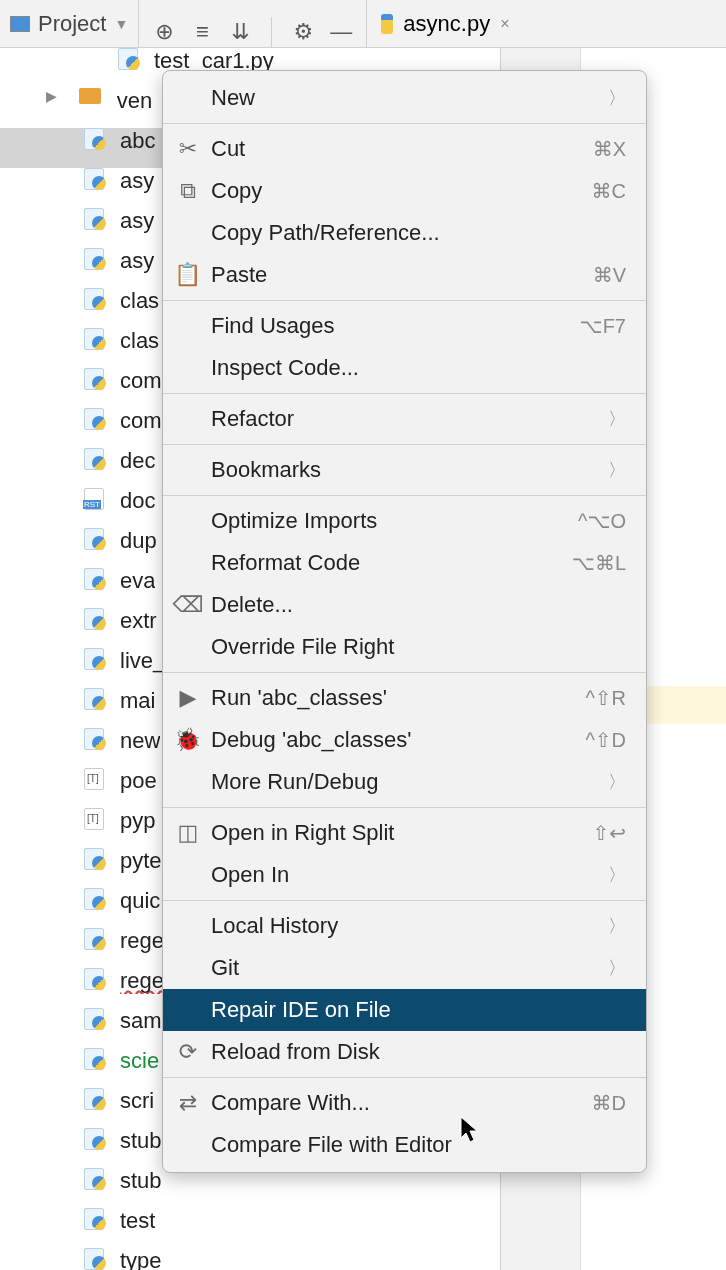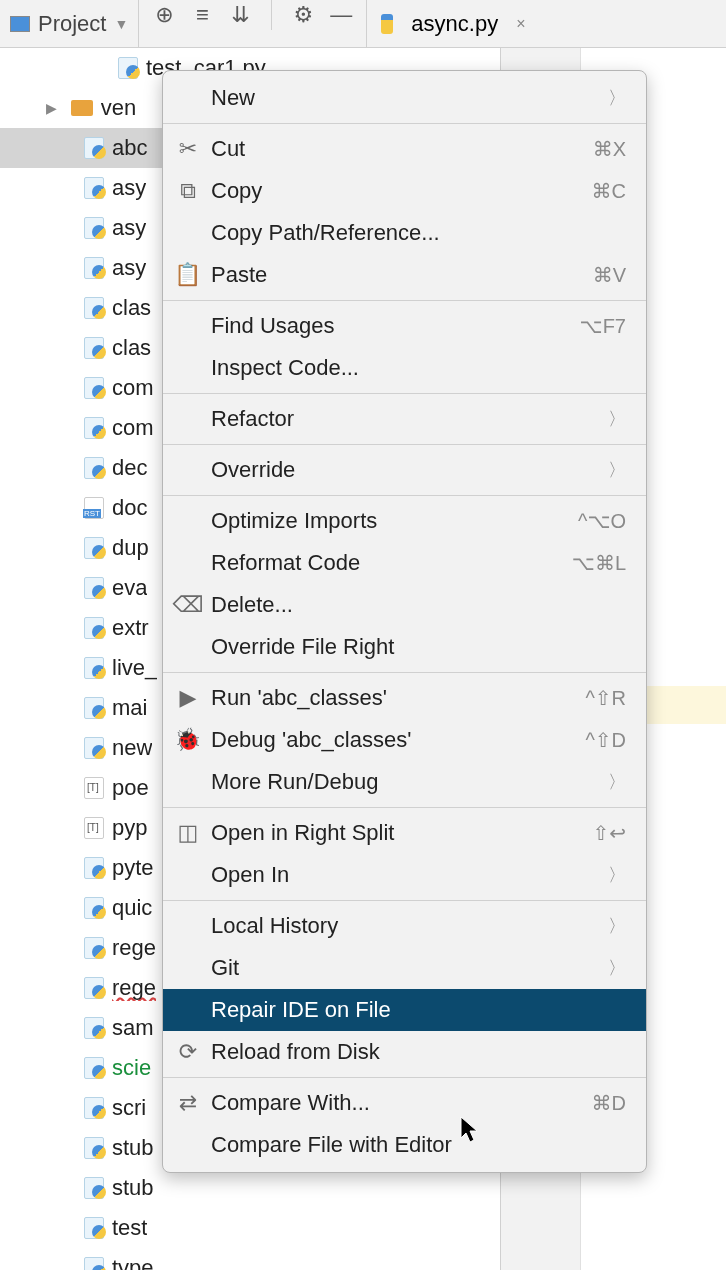--- a/index.html
+++ b/index.html
@@ -1,32 +1,32 @@
 <!DOCTYPE html>
 <html><head>
 <meta charset="utf-8">
 <style>
 *{margin:0;padding:0;box-sizing:border-box;font-family:-apple-system,BlinkMacSystemFont,"Segoe UI",sans-serif}
 body{width:726px;height:1270px;background:#fff;overflow:hidden;position:relative;font-size:22px}
-.topbar{height:48px;display:flex;align-items:flex-start;border-bottom:1px solid #d0d0d0;background:#f2f2f2}
+.topbar{height:48px;display:flex;align-items:flex-end;border-bottom:1px solid #d0d0d0;background:#f2f2f2}
 .project-sel{display:flex;align-items:center;gap:8px;padding:0 10px;height:100%;border-right:1px solid #d0d0d0}
 .proj-icon{width:20px;height:16px;background:#4a90d9;display:inline-block;border:1px solid #888}
 .proj-label{color:#444}
 .chev{color:#888;font-size:14px}
 .tbtns{display:flex;gap:16px;padding:0 14px;align-items:center}
 .tbtn{width:22px;height:22px;display:flex;align-items:center;justify-content:center;color:#5a5a5a}
 .vr{width:1px;height:30px;background:#d0d0d0;margin:0 4px}
-.editor-tab{display:flex;align-items:center;gap:14px;padding:0 10px;height:100%;border-left:1px solid #d0d0d0}
+.editor-tab{display:flex;align-items:center;gap:6px;padding:0 10px;height:100%;border-left:1px solid #d0d0d0}
 .pyicon{position:relative;width:20px;height:20px}
 .pyicon::before{content:'';position:absolute;top:0;left:4px;width:12px;height:14px;background:#4a90d9;border-radius:3px 3px 0 0}
 .pyicon::after{content:'';position:absolute;bottom:0;right:4px;width:12px;height:14px;background:#f5c842;border-radius:0 0 3px 3px}
 .tab-close{color:#888;font-size:16px;margin-left:4px}
 .body{display:flex;height:calc(100% - 48px)}
 .tree{width:500px;background:#fff}
-.tree-row{height:40px;display:flex;align-items:center;padding-left:84px;gap:8px;color:#222}
+.tree-row{height:40px;display:flex;align-items:flex-start;padding-left:84px;gap:16px;color:#222}
 .tree-row.sel{background:#d4d4d4}
 .tree-row.first{padding-left:118px}
 .tree-row.folder{padding-left:46px}
 .fold-arrow{color:#888;font-size:14px;margin-right:6px}
 .folder-icon{width:22px;height:16px;background:#e8a33d;border-radius:2px;display:inline-block}
 .file-icon{position:relative;width:20px;height:22px;background:#eaf4fb;border:1px solid #b5d3e6;border-radius:2px}
 .file-icon::after{content:'';position:absolute;bottom:-1px;right:-3px;width:14px;height:14px;background:linear-gradient(135deg,#4a90d9 50%,#f5c842 50%);border-radius:50%}
 .rst-icon{width:20px;height:22px;background:#fff;border:1px solid #ccc;border-radius:2px;position:relative}
 .rst-icon::after{content:'RST';position:absolute;bottom:0;left:-2px;font-size:8px;background:#4a90d9;color:#fff;padding:0 1px}
 .toml-icon{width:20px;height:22px;background:#fff;border:1px solid #ccc;border-radius:2px;position:relative}
@@ -250,21 +250,21 @@
     <div class="mi">
       <span>Inspect Code...</span>
     </div>
     <div class="sep"></div>
     <div class="mi">
       <span>Refactor</span>
       <span class="arr">〉</span>
     </div>
     <div class="sep"></div>
     <div class="mi">
-      <span>Override</span>
+      <span>Bookmarks</span>
       <span class="arr">〉</span>
     </div>
     <div class="sep"></div>
     <div class="mi">
       <span>Optimize Imports</span>
       <span class="sc">^⌥O</span>
     </div>
     <div class="mi">
       <span>Reformat Code</span>
       <span class="sc">⌥⌘L</span>

